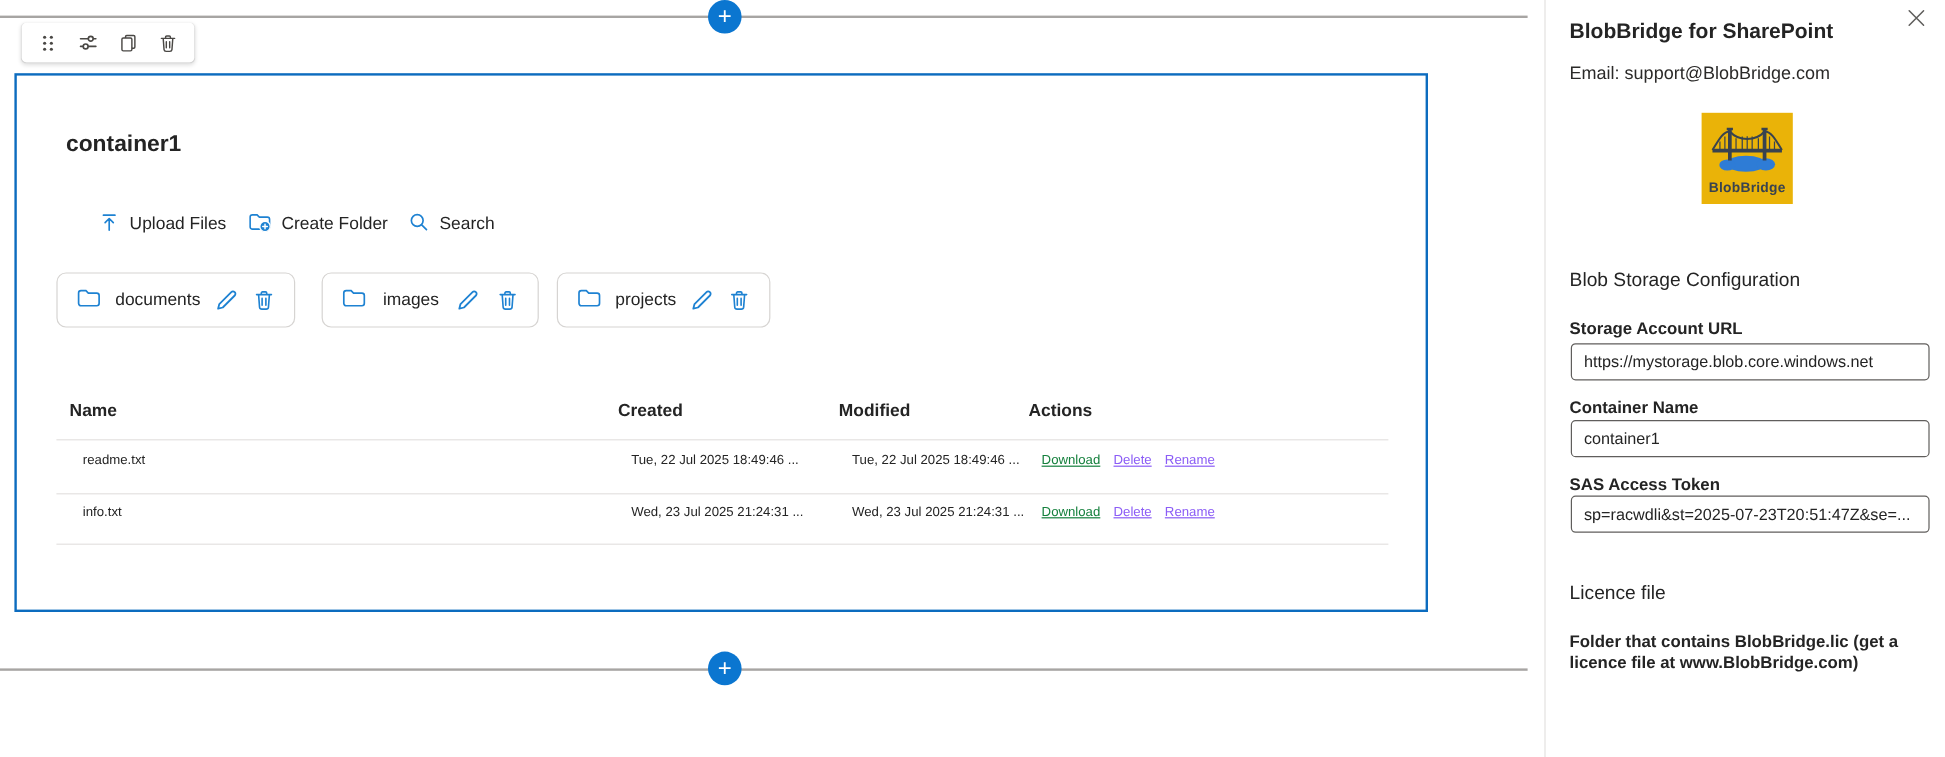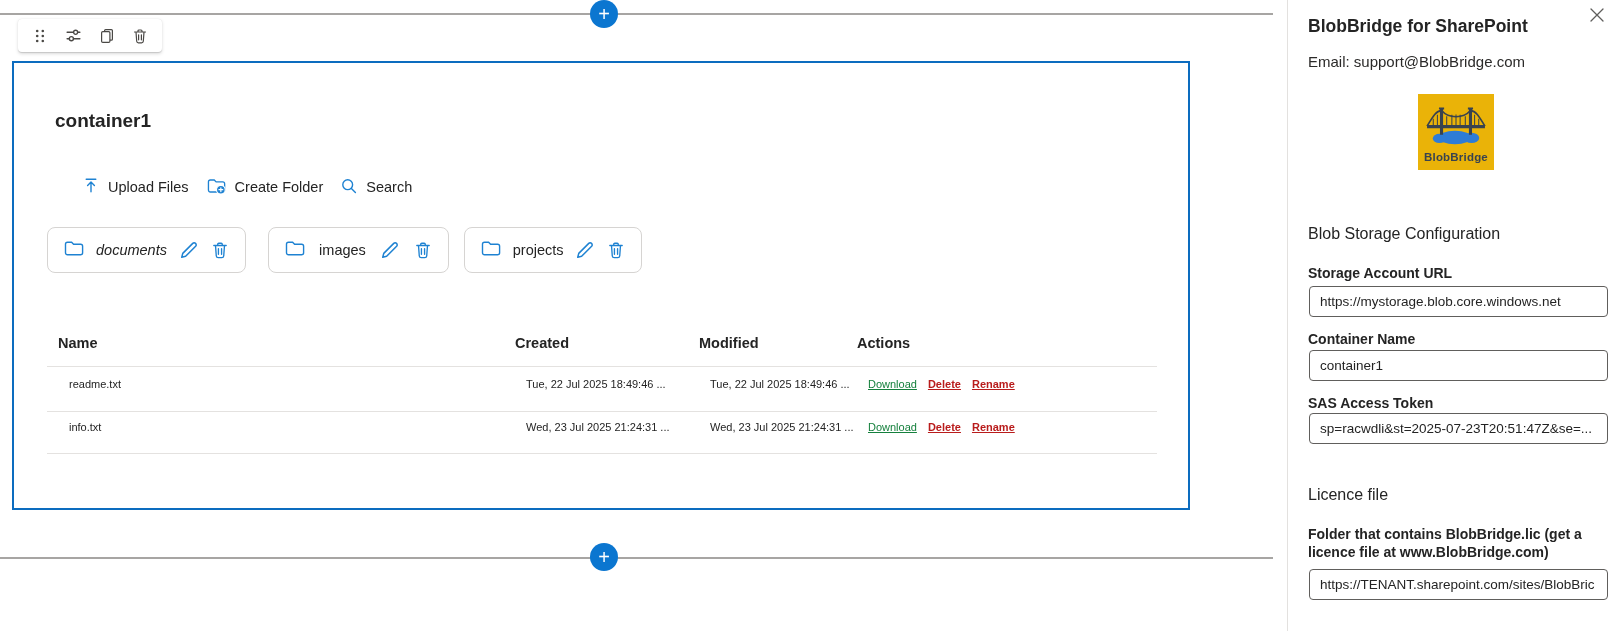--- a/index.html
+++ b/index.html
@@ -27,36 +27,36 @@
              border:2px solid #0c6cbf; background:#fff; }
   .wp-title { position:absolute; left:41px; top:47px; font-size:19px; font-weight:700; }
 
   .cmdbar { position:absolute; left:69px; top:113px; display:flex; gap:18px; height:22px; }
   .cmd { display:flex; align-items:center; gap:9px; font-size:14.5px; cursor:pointer; white-space:nowrap; }
   .cmd svg, .chip svg, .icon-blue { color:#1e82d2; }
 
   .chip { position:absolute; top:164px; height:46px; border:1px solid #d6d4d2; border-radius:8px;
           background:#fff; display:flex; align-items:center; justify-content:space-between;
           padding:0 16px; font-size:14.5px; cursor:pointer; }
-  .chip-1 { left:33px; width:199px;font-style:italic; }
+  .chip-1 { left:33px; width:199px; }
   .chip-2 { left:254px; width:181px; }
   .chip-3 { left:450px; width:178px; }
   .chip .act { cursor:pointer; display:flex; }
 
   .thead { position:absolute; left:33px; top:272px; width:1110px; font-size:14.5px; font-weight:700; }
   .sep { position:absolute; left:33px; width:1110px; height:1px; background:#e4e2e0; }
   .sep-1 { top:303px; } .sep-2 { top:348px; } .sep-3 { top:390px; }
   .trow { position:absolute; left:44px; width:1110px; font-size:11px; height:18px; }
   .trow-1 { top:315px; } .trow-2 { top:358px; }
   .cell { position:absolute; top:0; white-space:nowrap;text-align:center; }
   .col-name { left:11px; } .col-created { left:468px; } .col-modified { left:652px; } .col-actions { left:810px; }
   .col-actions { display:flex; gap:11px; }
   .lnk { text-decoration:underline; cursor:pointer; }
   .lnk-download { color:#15803d; }
-  .lnk-visited { color:#b91c1c;font-weight:bold; }
+  .lnk-visited { color:#8b5cf6; }
 
   
   .pane { position:absolute; left:1287px; top:0; width:334px; height:631px; background:#fff;
           border-left:1px solid #e3e1df; }
   .pane-title { position:absolute; left:20px; top:16px; font-size:17.5px; font-weight:700; white-space:nowrap; }
   .pane-close { position:absolute; right:15px; top:6px; width:18px; height:18px; color:#5f5e5c;
                 display:flex; align-items:center; justify-content:center; cursor:pointer; background:none; border:none; }
   .pane-email { position:absolute; left:20px; top:53px; font-size:15px; color:#2b2a29; }
   .logo-card { position:absolute; left:130px; top:94px; width:76px; height:76px; background:#eab308;
                display:flex; flex-direction:column; align-items:center; justify-content:center; gap:1px; }
@@ -275,16 +275,15 @@
 
     <div class="pane-label lbl-2">Container Name</div>
     <input class="pane-input inp-2" value="container1" style="">
 
     <div class="pane-label lbl-3">SAS Access Token</div>
     <input class="pane-input inp-3" value="sp=racwdli&amp;st=2025-07-23T20:51:47Z&amp;se=..." style="">
 
     <div class="pane-h h-licence">Licence file</div>
 
     <div class="pane-label lbl-4">Folder that contains BlobBridge.lic (get a licence file at www.BlobBridge.com)</div>
-    <input class="pane-input inp-4" value="https://TENANT.sharepoint.com/sites/BlobBric" style="">
   </div>
 
 </div>
 
 </body></html>

